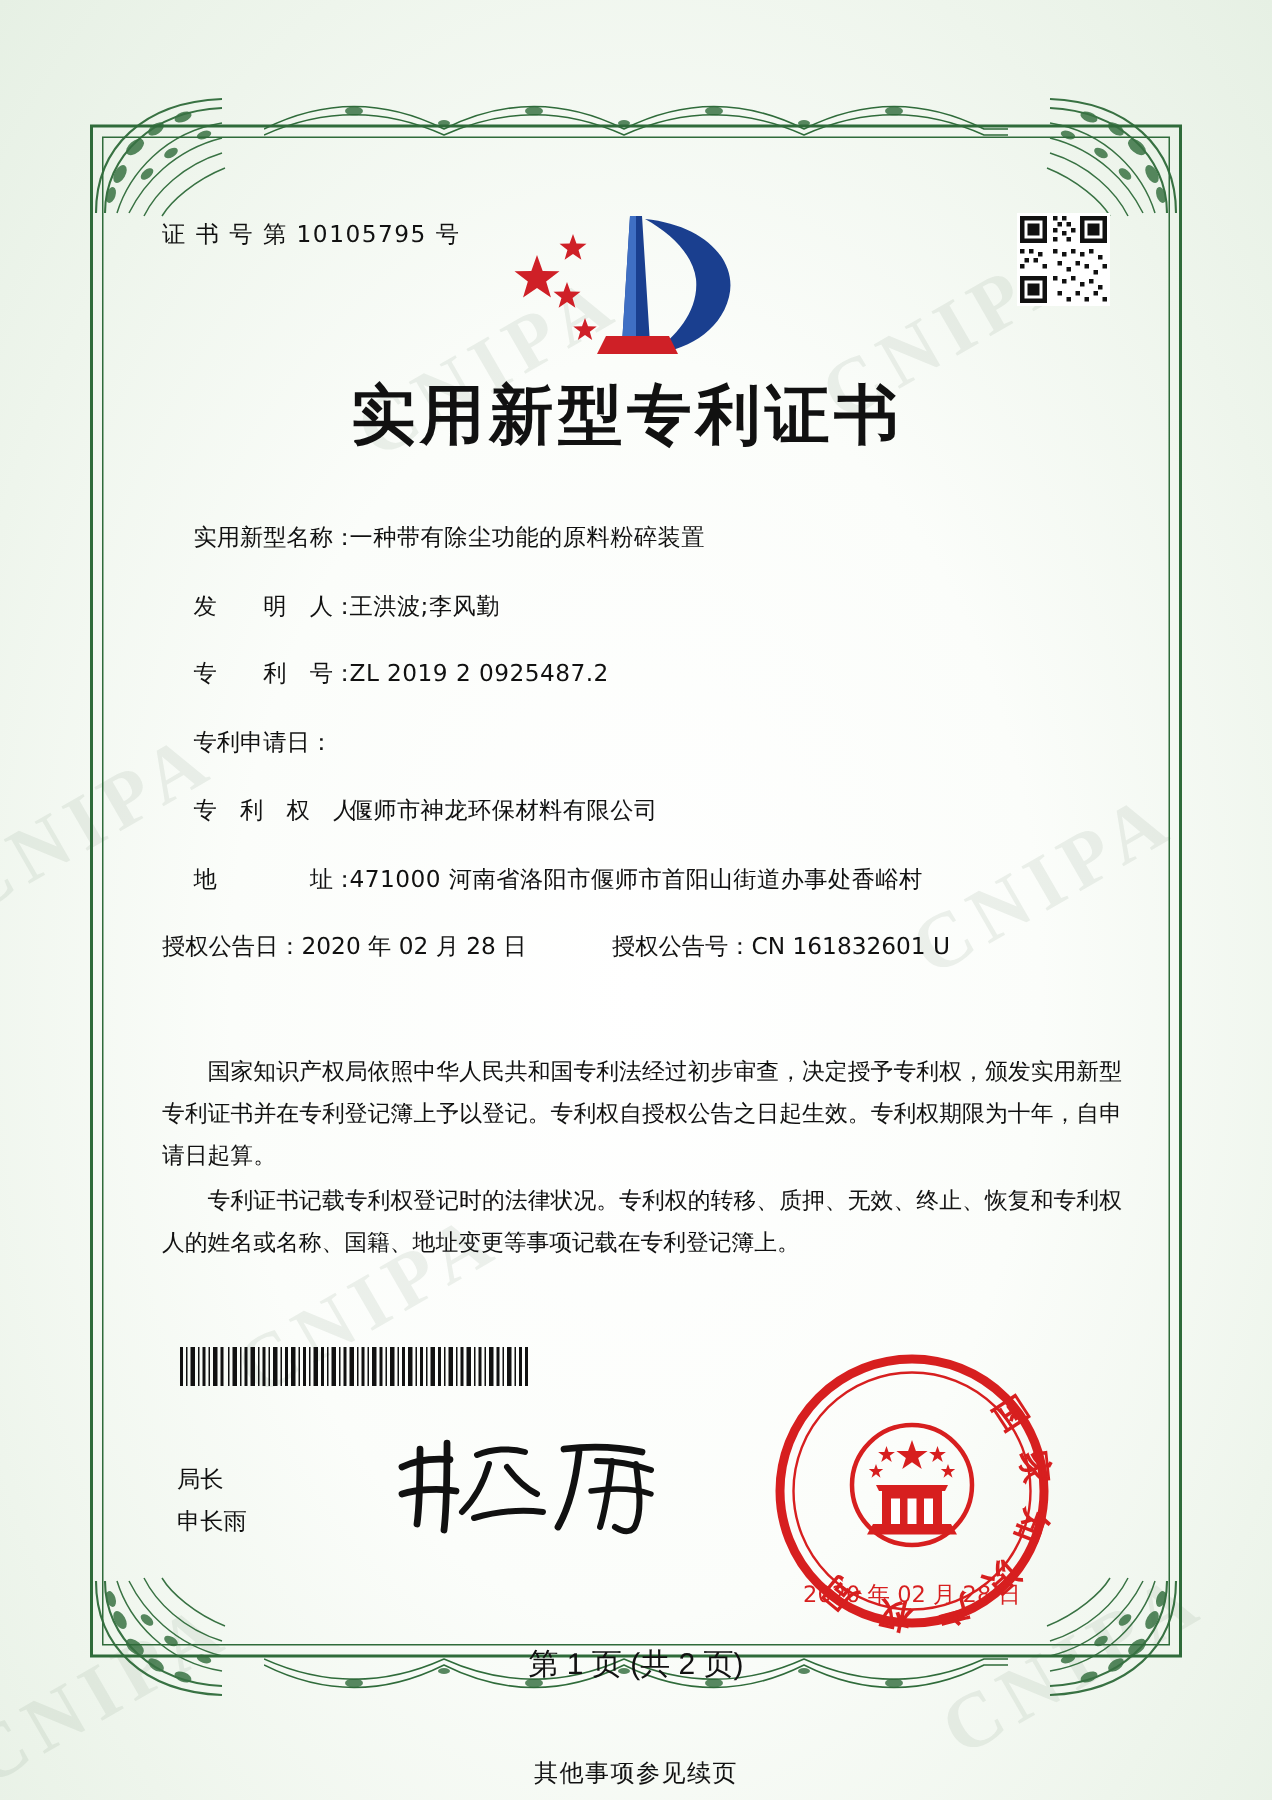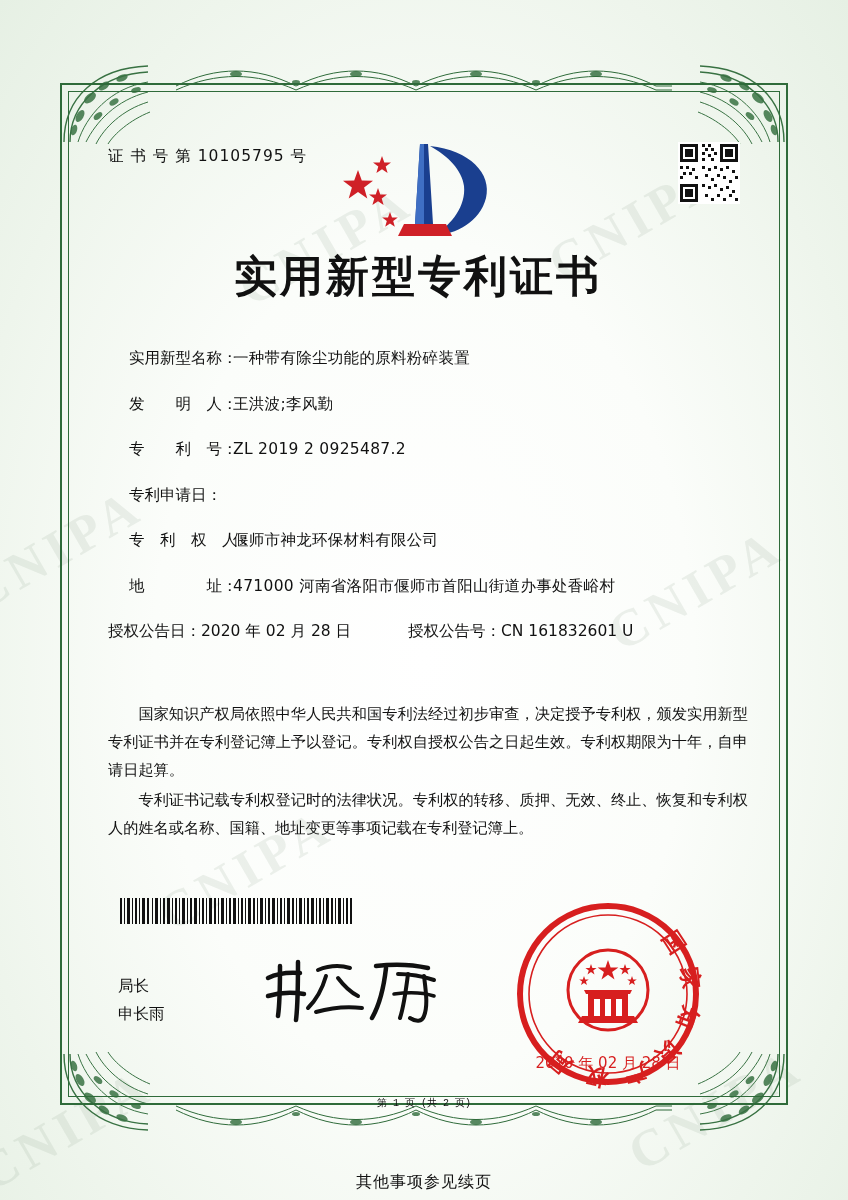--- a/index.html
+++ b/index.html
@@ -121,22 +121,22 @@
   }
   .sig-hand{
     position:absolute;left:258px;top:952px;width:200px;height:76px;
   }
   .seal{
     position:absolute;left:512px;top:898px;width:192px;height:192px;
   }
 
   .page-no{
     position:absolute;left:0;right:0;top:1096px;text-align:center;
-    font-size:10px;color:#111;
-    font-family:Liberation Mono, monospace;
+    font-size:20px;color:#111;
+    font-family:Liberation Sans, sans-serif;
   }
   .footer-note{
     position:absolute;left:0;right:0;top:1142px;text-align:center;
     font-size:16px;color:#111;letter-spacing:1px;
     font-family:Liberation Mono, monospace;
     margin-top:30px;
   }
 </style>
 </head>
 <body>

